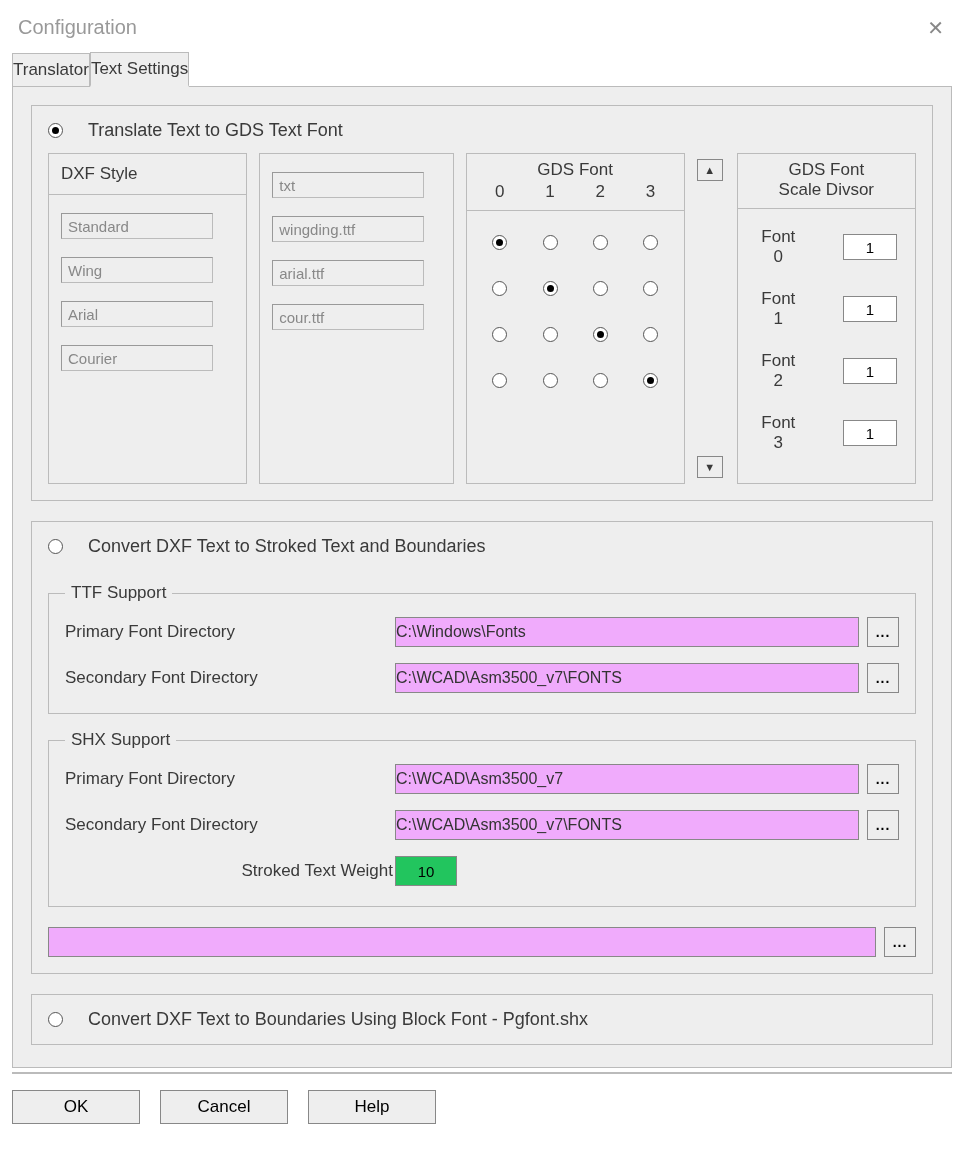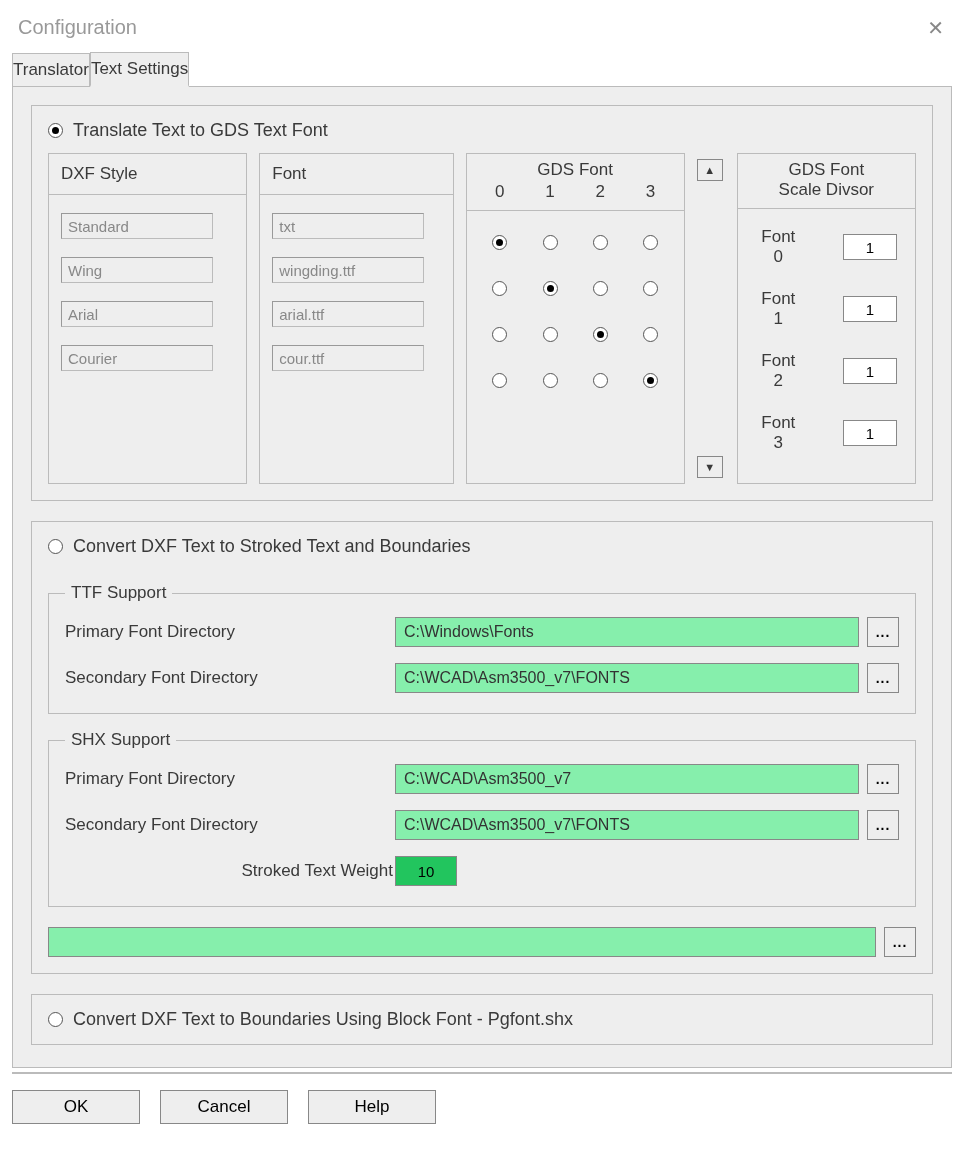--- a/index.html
+++ b/index.html
@@ -60,21 +60,21 @@
   }
   .group {
     border: 1px solid #bbb;
     padding: 10px 16px 16px 16px;
     margin-bottom: 20px;
     background: #eeeeee;
   }
   .radio-row {
     display: flex;
     align-items: center;
-    gap: 10px;
+    gap: 25px;
     padding: 4px 0 12px 0;
     font-size: 18px;
   }
   .radio {
     width: 15px; height: 15px;
     border: 1px solid #555;
     border-radius: 50%;
     display: inline-flex;
     align-items: center;
     justify-content: center;
@@ -186,22 +186,22 @@
     margin-bottom: 16px;
   }
   .form-label {
     width: 330px;
     font-size: 17px;
   }
   .text-input {
     flex: 1;
     height: 30px;
     border: 1px solid #888;
-    background: #86efac;
-    padding: 2px 8px;
+    background: #f0abfc;
+    padding: 2px 0;
     font-size: 16px;
     color: #333;
   }
   .browse-btn {
     width: 32px; height: 30px;
     margin-left: 8px;
     border: 1px solid #888;
     background: #eeeeee;
     cursor: pointer;
     font-weight: bold;
@@ -270,21 +270,20 @@
           <div class="col-header">DXF Style</div>
           <div class="col-body">
             <input class="disabled-input" disabled="" value="Standard" style="">
             <input class="disabled-input" disabled="" value="Wing" style="">
             <input class="disabled-input" disabled="" value="Arial" style="">
             <input class="disabled-input" disabled="" value="Courier" style="">
           </div>
         </div>
 
         <div class="col-box fontcol">
-          <div class="col-header">Font</div>
           <div class="col-body">
             <input class="disabled-input" disabled="" value="txt" style="">
             <input class="disabled-input" disabled="" value="wingding.ttf" style="">
             <input class="disabled-input" disabled="" value="arial.ttf" style="">
             <input class="disabled-input" disabled="" value="cour.ttf" style="">
           </div>
         </div>
 
         <div class="col-box gdsfont">
           <div class="gds-header">GDS Font</div>

